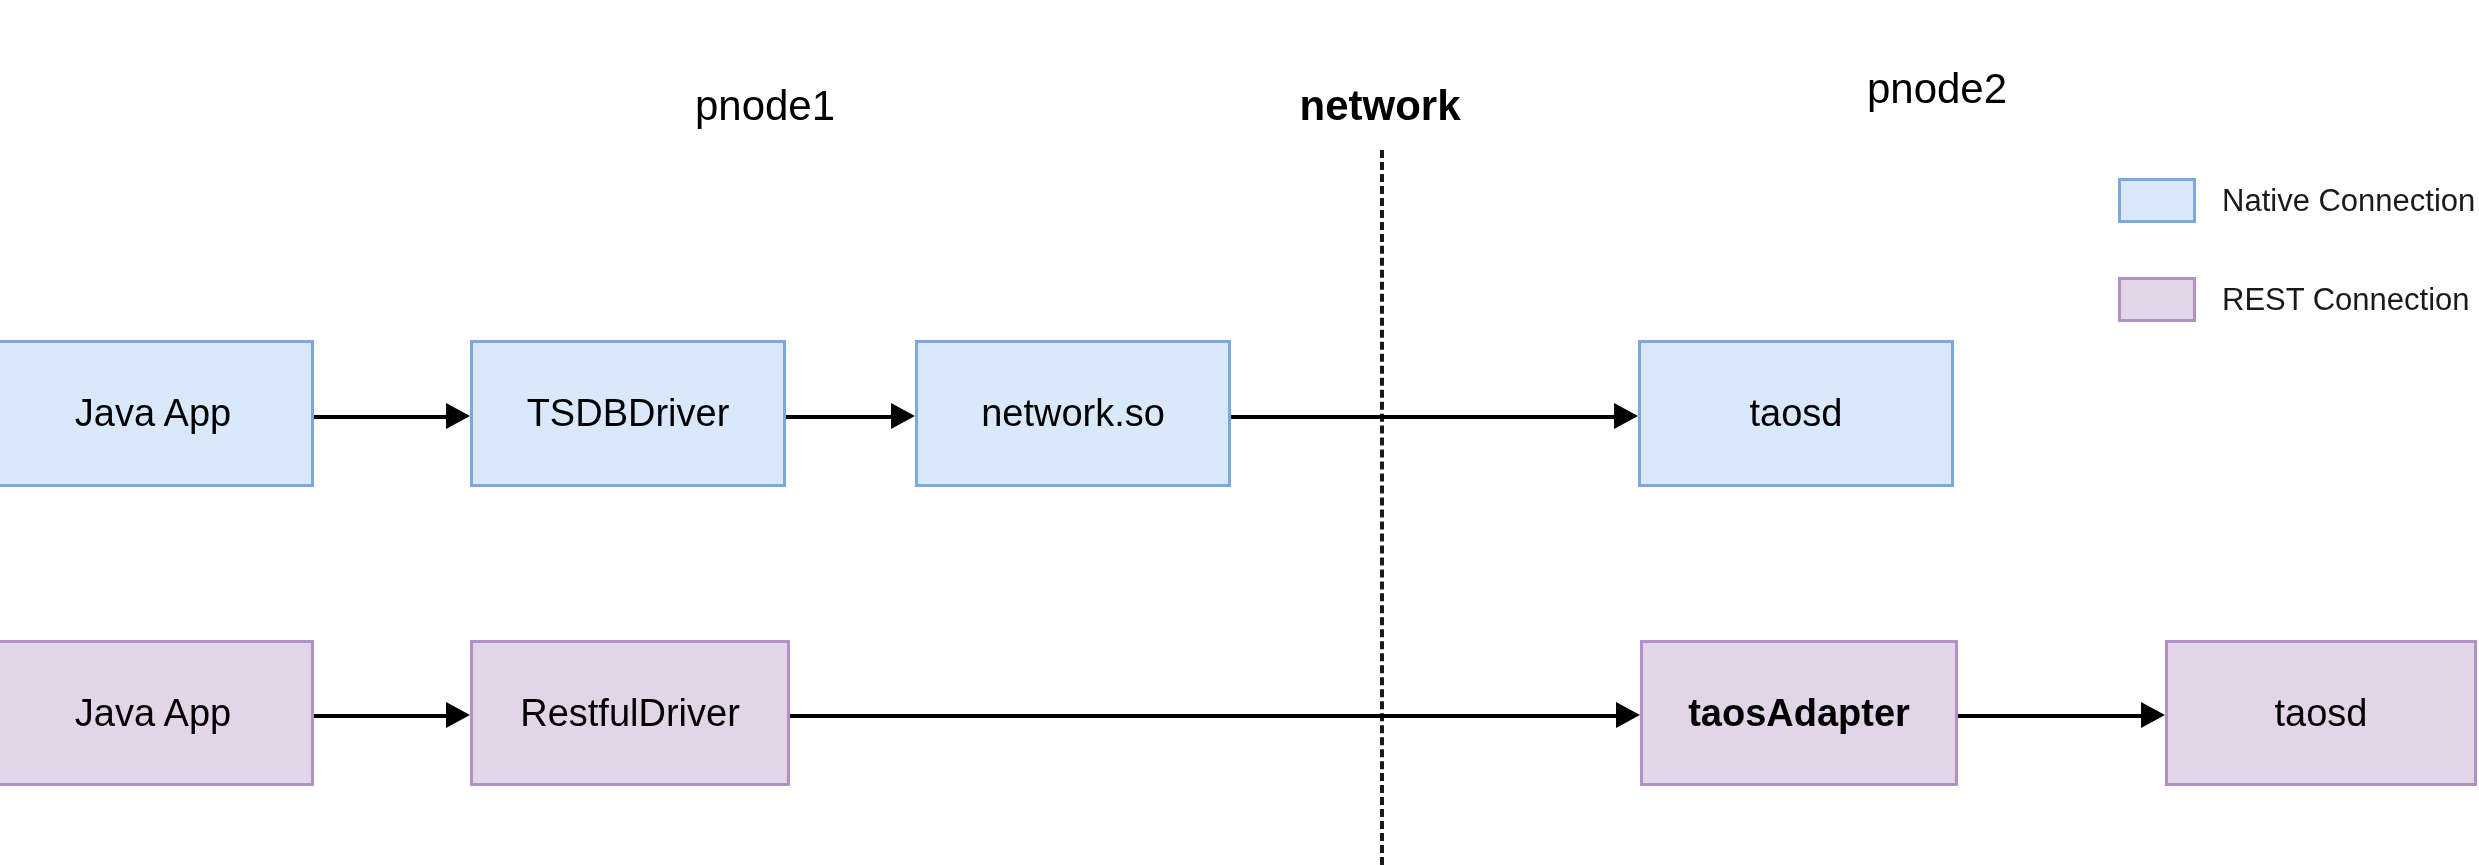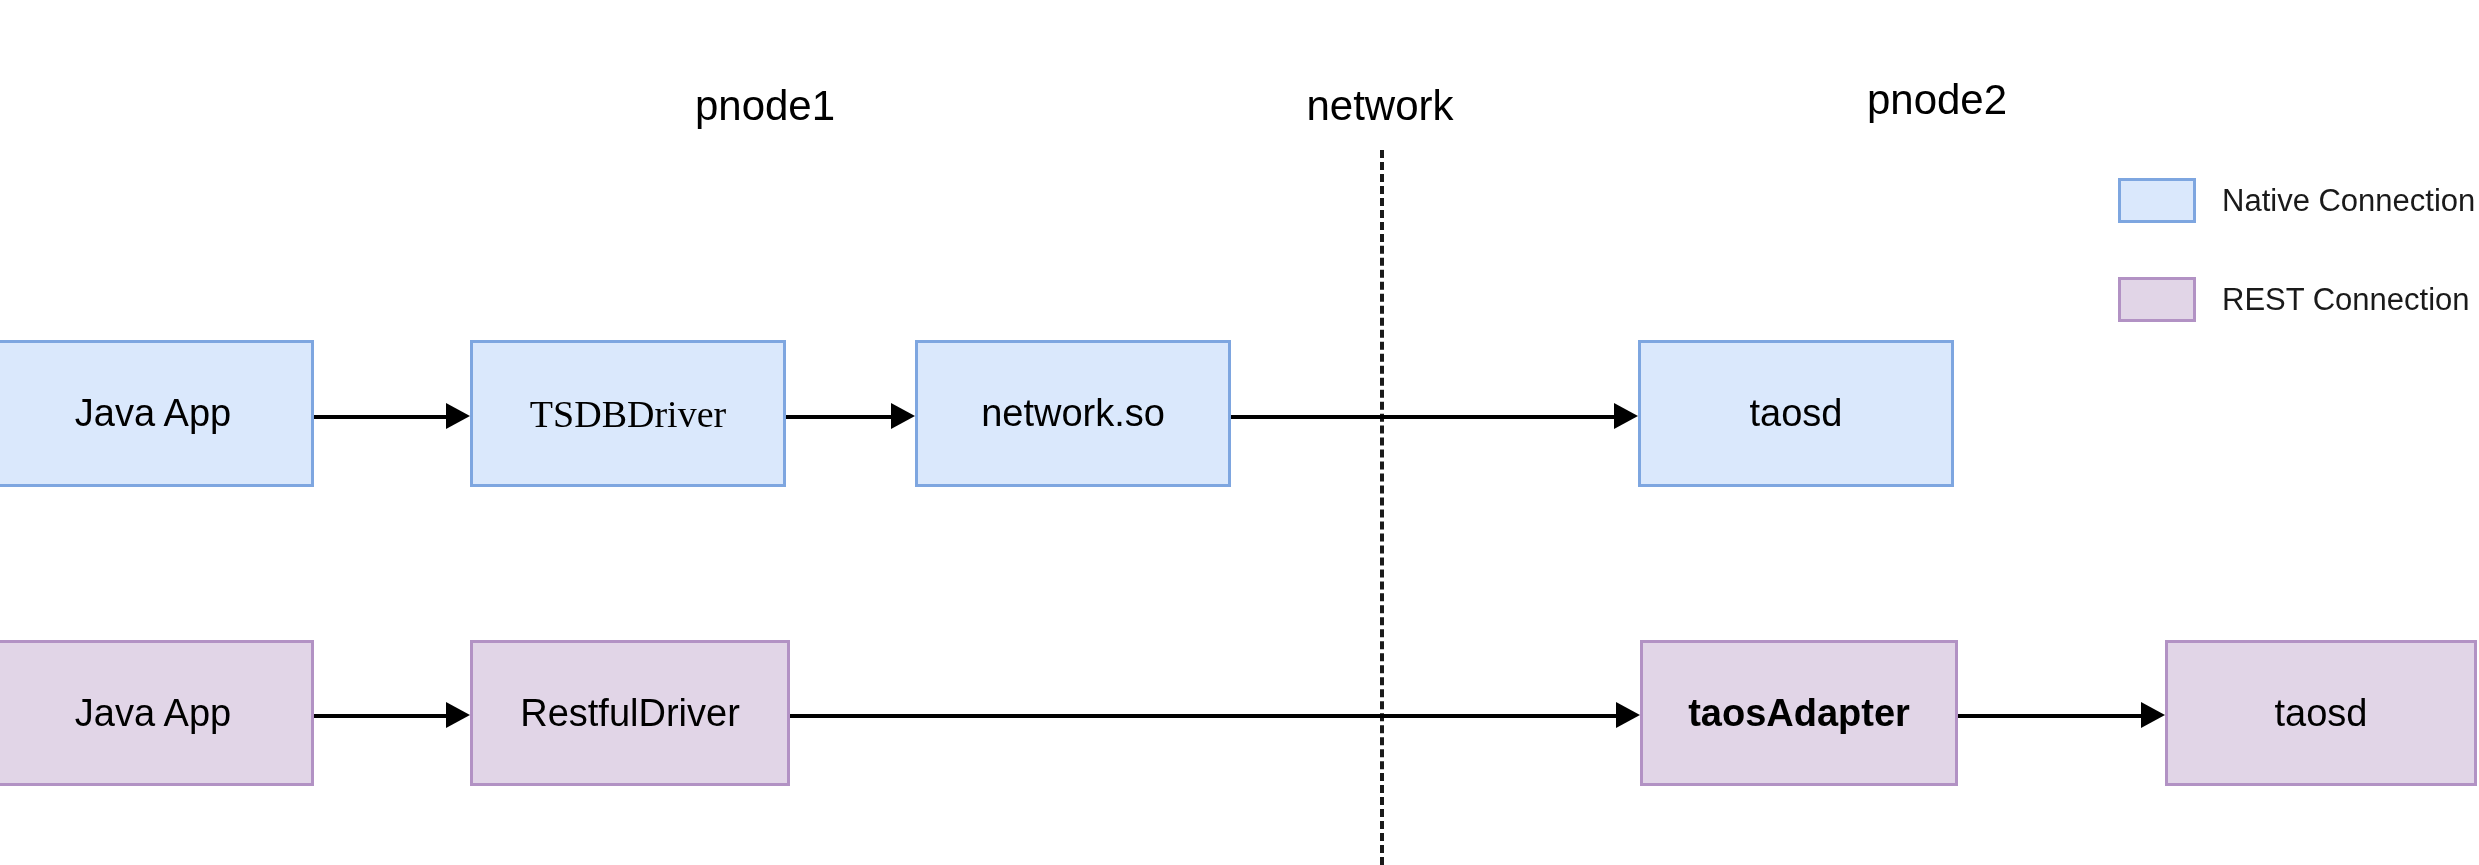--- a/index.html
+++ b/index.html
@@ -99,32 +99,32 @@
     white-space: nowrap;
   }
 </style>
 </head>
 <body>
 
 <div id="canvas">
 
   <div class="zone-label" style="left:765px; top:85px;">pnode1</div>
 
-  <div class="zone-label" style="left:1380px; top:85px;">network</div>
+  <div class="zone-label" style="left:1380px; top:85px;font-weight:bold;">network</div>
 
-  <div class="zone-label" style="left:1937px; top:79px;">pnode2</div>
+  <div class="zone-label" style="left:1937px; top:68px;">pnode2</div>
 
   <div class="divider" style="left:1380px; top:150px; height:715px;"></div>
 
   <div class="node native" style="left:-8px; top:340px; width:322px; height:147px;">Java App</div>
 
   <div class="conn" style="left:314px; top:415px; width:132px;"></div>
   <div class="arrowhead" style="left:446px; top:403px;"></div>
 
-  <div class="node native" style="left:470px; top:340px; width:316px; height:147px;font-family:Liberation Serif, serif;">TSDBDriver</div>
+  <div class="node native" style="left:470px; top:340px; width:316px; height:147px;">TSDBDriver</div>
 
   <div class="conn" style="left:786px; top:415px; width:105px;"></div>
   <div class="arrowhead" style="left:891px; top:403px;"></div>
 
   <div class="node native" style="left:915px; top:340px; width:316px; height:147px;">network.so</div>
 
   <div class="conn" style="left:1231px; top:415px; width:383px;"></div>
   <div class="arrowhead" style="left:1614px; top:403px;"></div>
 
   <div class="node native" style="left:1638px; top:340px; width:316px; height:147px;">taosd</div>

